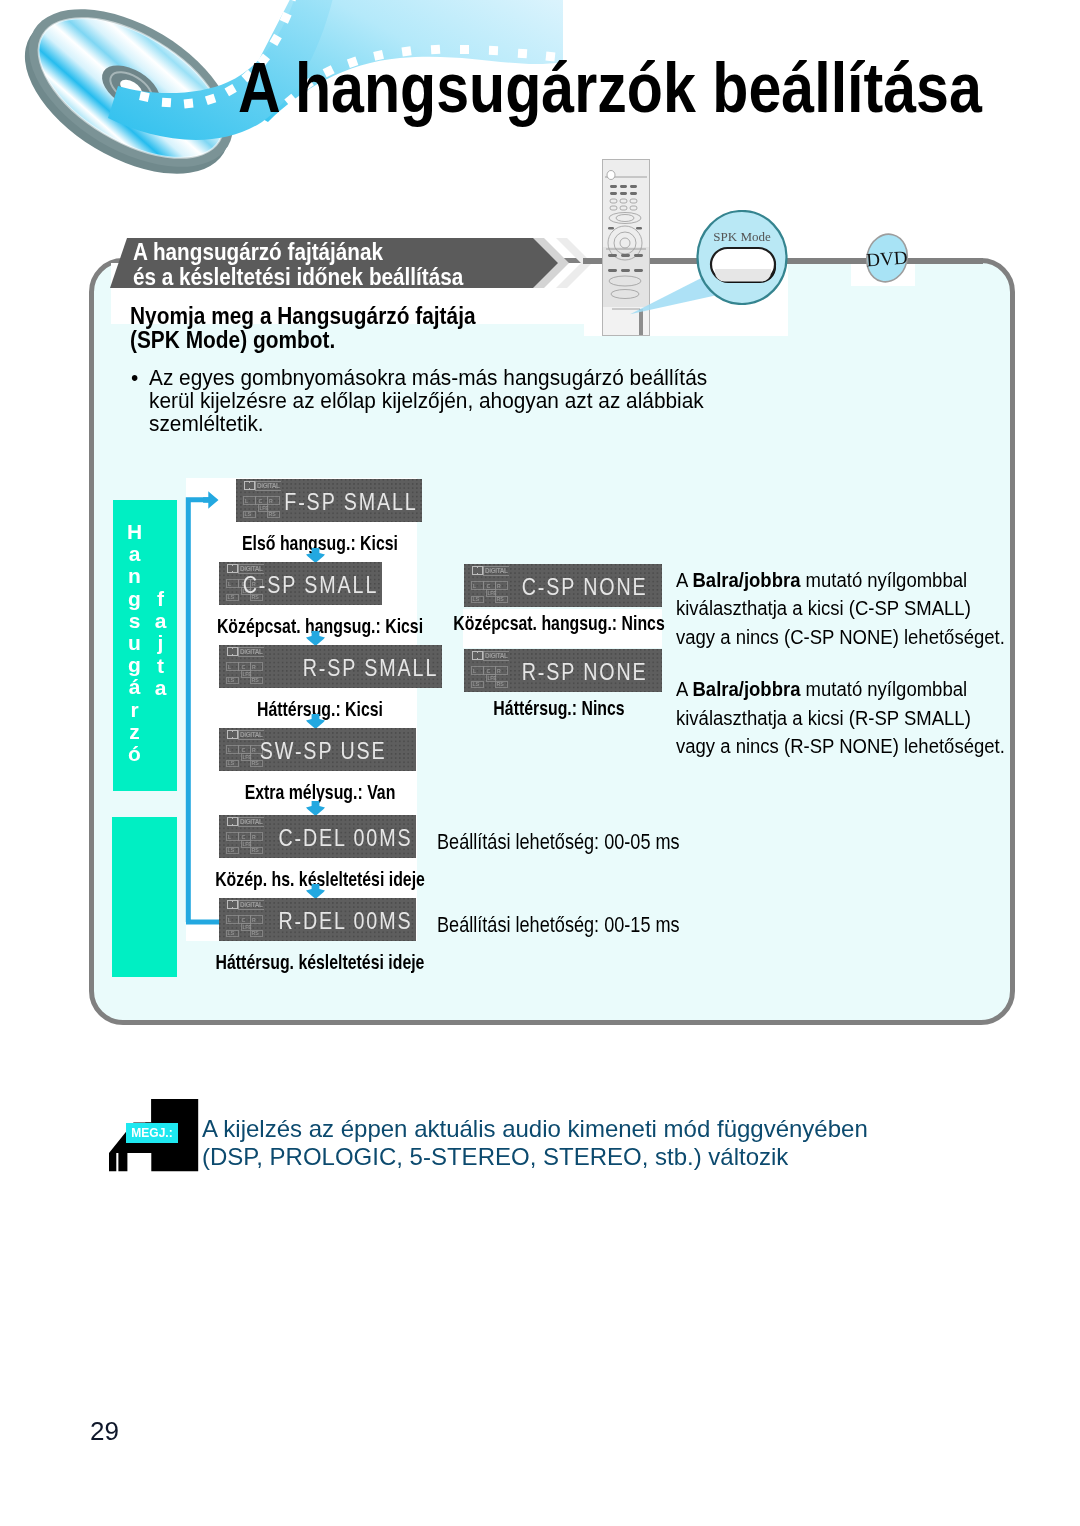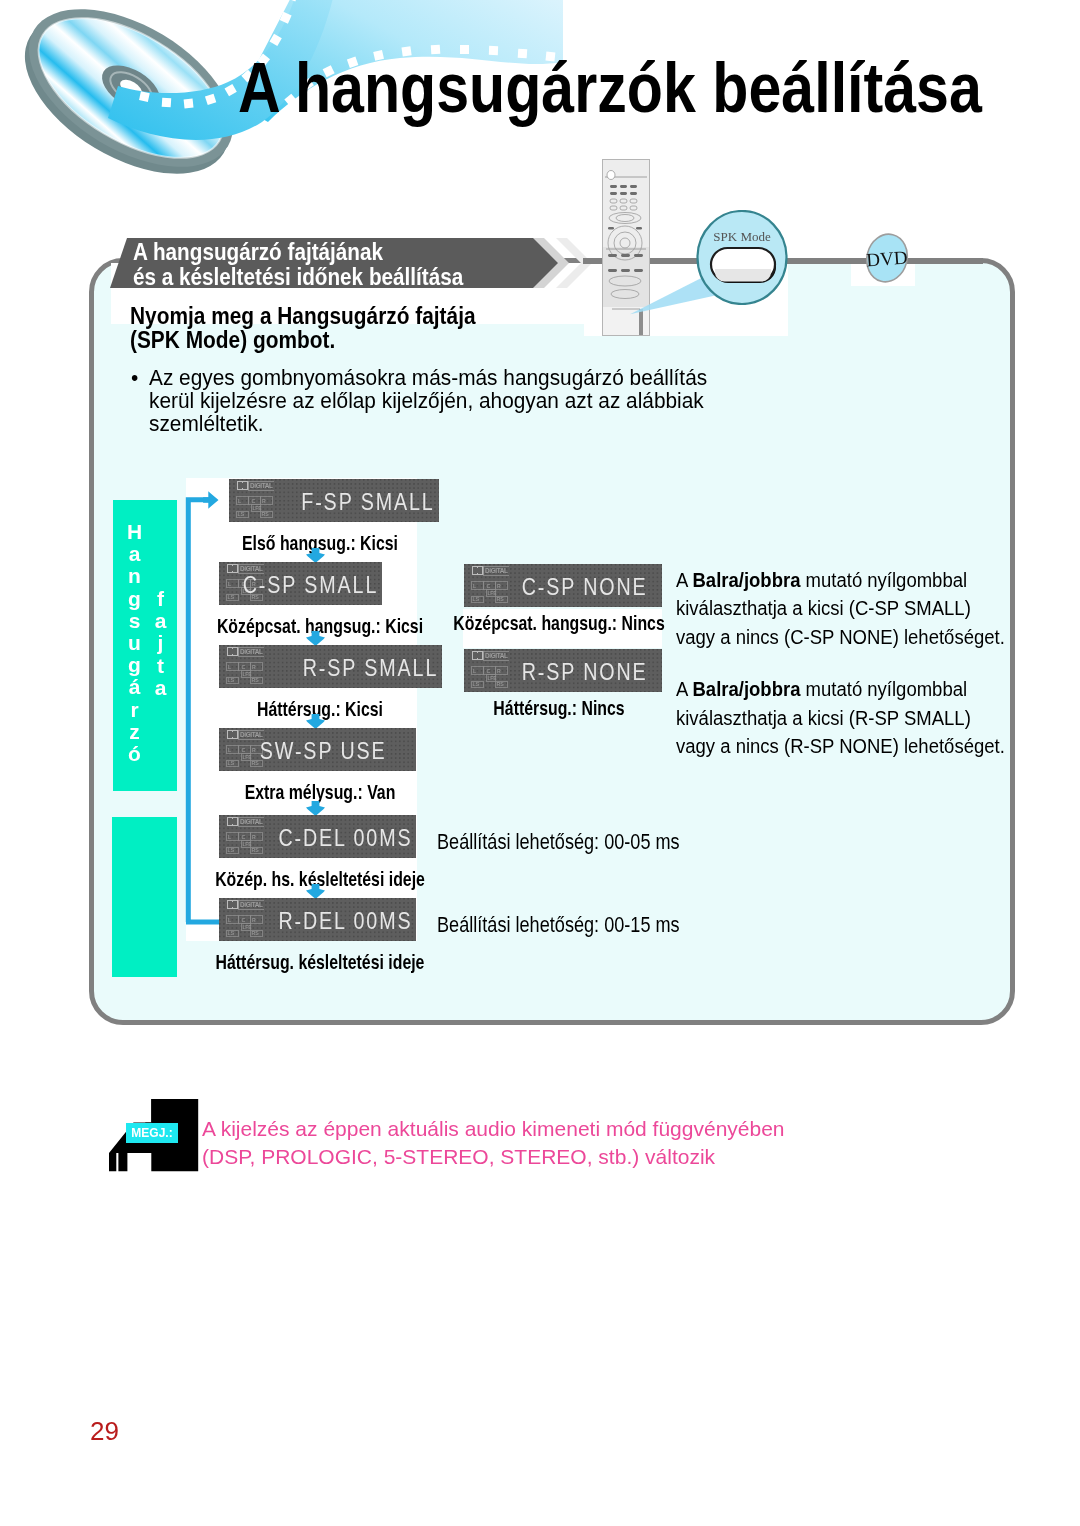--- a/index.html
+++ b/index.html
@@ -69,24 +69,24 @@
   .note-blk b{font-weight:bold;}
 
   .dnote{position:absolute;font-size:22.5px;color:#000;white-space:nowrap;
       transform:scaleX(0.805);transform-origin:left top;}
 
   
   #memo{position:absolute;left:109px;top:1099px;}
   #memo-badge{position:absolute;left:126px;top:1123px;width:52px;height:20px;
       background:#1ee8f0;color:#fff;font-size:12px;font-weight:bold;
       display:flex;align-items:center;justify-content:center;letter-spacing:0px;}
-  #memo-text{position:absolute;left:202px;top:1115px;font-size:21px;line-height:28px;
-      color:#ec4899;white-space:nowrap;}
-
-  #pageno{position:absolute;left:90px;top:1416px;font-size:26px;color:#b91c1c;}
+  #memo-text{position:absolute;left:202px;top:1115px;font-size:24px;line-height:28px;
+      color:#0c4a6e;white-space:nowrap;}
+
+  #pageno{position:absolute;left:90px;top:1416px;font-size:26px;color:#0f172a;}
 
   #flow-white-right{position:absolute;left:463px;top:609px;width:199px;height:39px;background:#fff;}
   #connector{position:absolute;left:0;top:0;width:1080px;height:1526px;pointer-events:none;}
   .vstack{position:absolute;color:#fff;font-weight:bold;text-align:center;}
   #teal1-col1{left:114px;top:521px;width:41px;font-size:21px;line-height:22.2px;}
   #teal1-col2{left:140px;top:588px;width:41px;font-size:21px;line-height:22.2px;}
   #teal2-col{left:112px;top:836px;width:65px;font-size:21px;line-height:31.4px;}
   #flow{position:absolute;left:0;top:0;width:1080px;height:1526px;}
 
   #connector-bar{position:absolute;left:583px;top:258px;width:400px;height:6px;background:#808080;}
@@ -309,21 +309,21 @@
     </div>
   <div id="teal1-col2" class="vstack">
       <div>f</div>
       <div>a</div>
       <div>j</div>
       <div>t</div>
       <div>a</div>
     </div>
 
   <div id="flow">
-      <div class="disp" style="left:229px;top:479px;width:210px">
+      <div class="disp" style="left:236px;top:479px;width:186px">
         <svg width="38" height="37" viewBox="0 0 38 37" xmlns="http://www.w3.org/2000/svg" shape-rendering="crispEdges">
           <g>
             <rect x="0.5" y="0" width="12" height="9" fill="#bcbcbc"></rect>
             <path d="M2.4 1.4 h3.1 a3.1 3.1 0 0 1 0 6.2 h-3.1 z" fill="#5e5e5e"></path>
             <path d="M10.6 1.4 h-3.1 a3.1 3.1 0 0 0 0 6.2 h3.1 z" fill="#5e5e5e"></path>
           </g>
           <g>
             <rect x="12.5" y="0" width="25.5" height="9" fill="none" stroke="#909090" stroke-width="0.8"></rect>
             <text x="14" y="7" fill="#9d9d9d" font-family="Liberation Sans, sans-serif" font-size="6.4" font-weight="bold" letter-spacing="-0.35">DIGITAL</text>
           </g>

